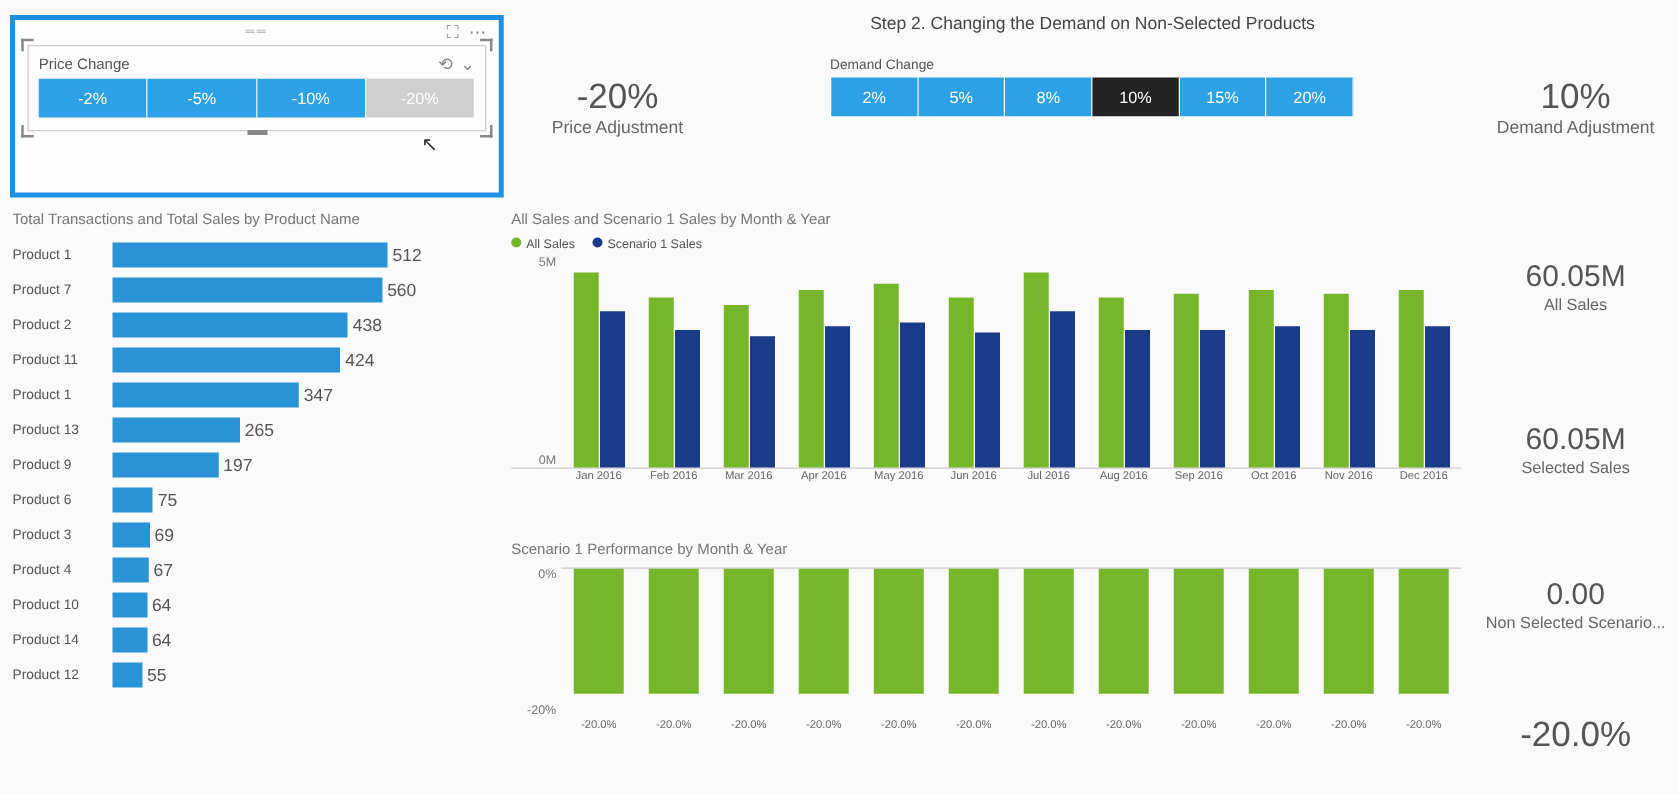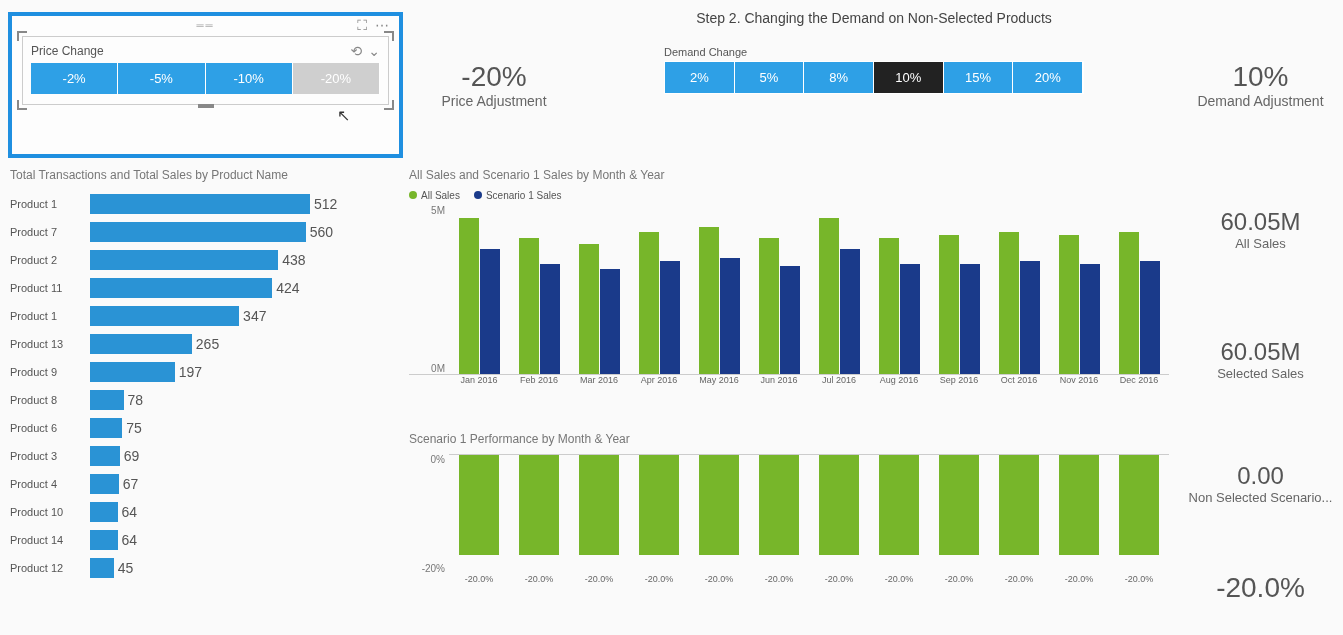--- a/index.html
+++ b/index.html
@@ -182,27 +182,20 @@
           </div>
         </div>
         <div class="hbar-row">
           <div class="hbar-cat">Product 9</div>
           <div class="hbar-track">
             <div class="hbar" style="width:84.6484375px"></div>
             <span class="hbar-val">197</span>
           </div>
         </div>
         <div class="hbar-row">
-          <div class="hbar-cat">Product 8</div>
-          <div class="hbar-track">
-            <div class="hbar" style="width:33.515625px"></div>
-            <span class="hbar-val">78</span>
-          </div>
-        </div>
-        <div class="hbar-row">
           <div class="hbar-cat">Product 6</div>
           <div class="hbar-track">
             <div class="hbar" style="width:32.2265625px"></div>
             <span class="hbar-val">75</span>
           </div>
         </div>
         <div class="hbar-row">
           <div class="hbar-cat">Product 3</div>
           <div class="hbar-track">
             <div class="hbar" style="width:29.6484375px"></div>
@@ -227,21 +220,21 @@
           <div class="hbar-cat">Product 14</div>
           <div class="hbar-track">
             <div class="hbar" style="width:27.5px"></div>
             <span class="hbar-val">64</span>
           </div>
         </div>
         <div class="hbar-row">
           <div class="hbar-cat">Product 12</div>
           <div class="hbar-track">
             <div class="hbar" style="width:23.6328125px"></div>
-            <span class="hbar-val">45</span>
+            <span class="hbar-val">55</span>
           </div>
         </div>
       </div>
   </div>
 
   <div class="col-chart">
     <div class="chart-title">All Sales and Scenario 1 Sales by Month &amp; Year</div>
     <div class="legend">
       <span class="lg-green">All Sales</span>
       <span class="lg-blue">Scenario 1 Sales</span>

